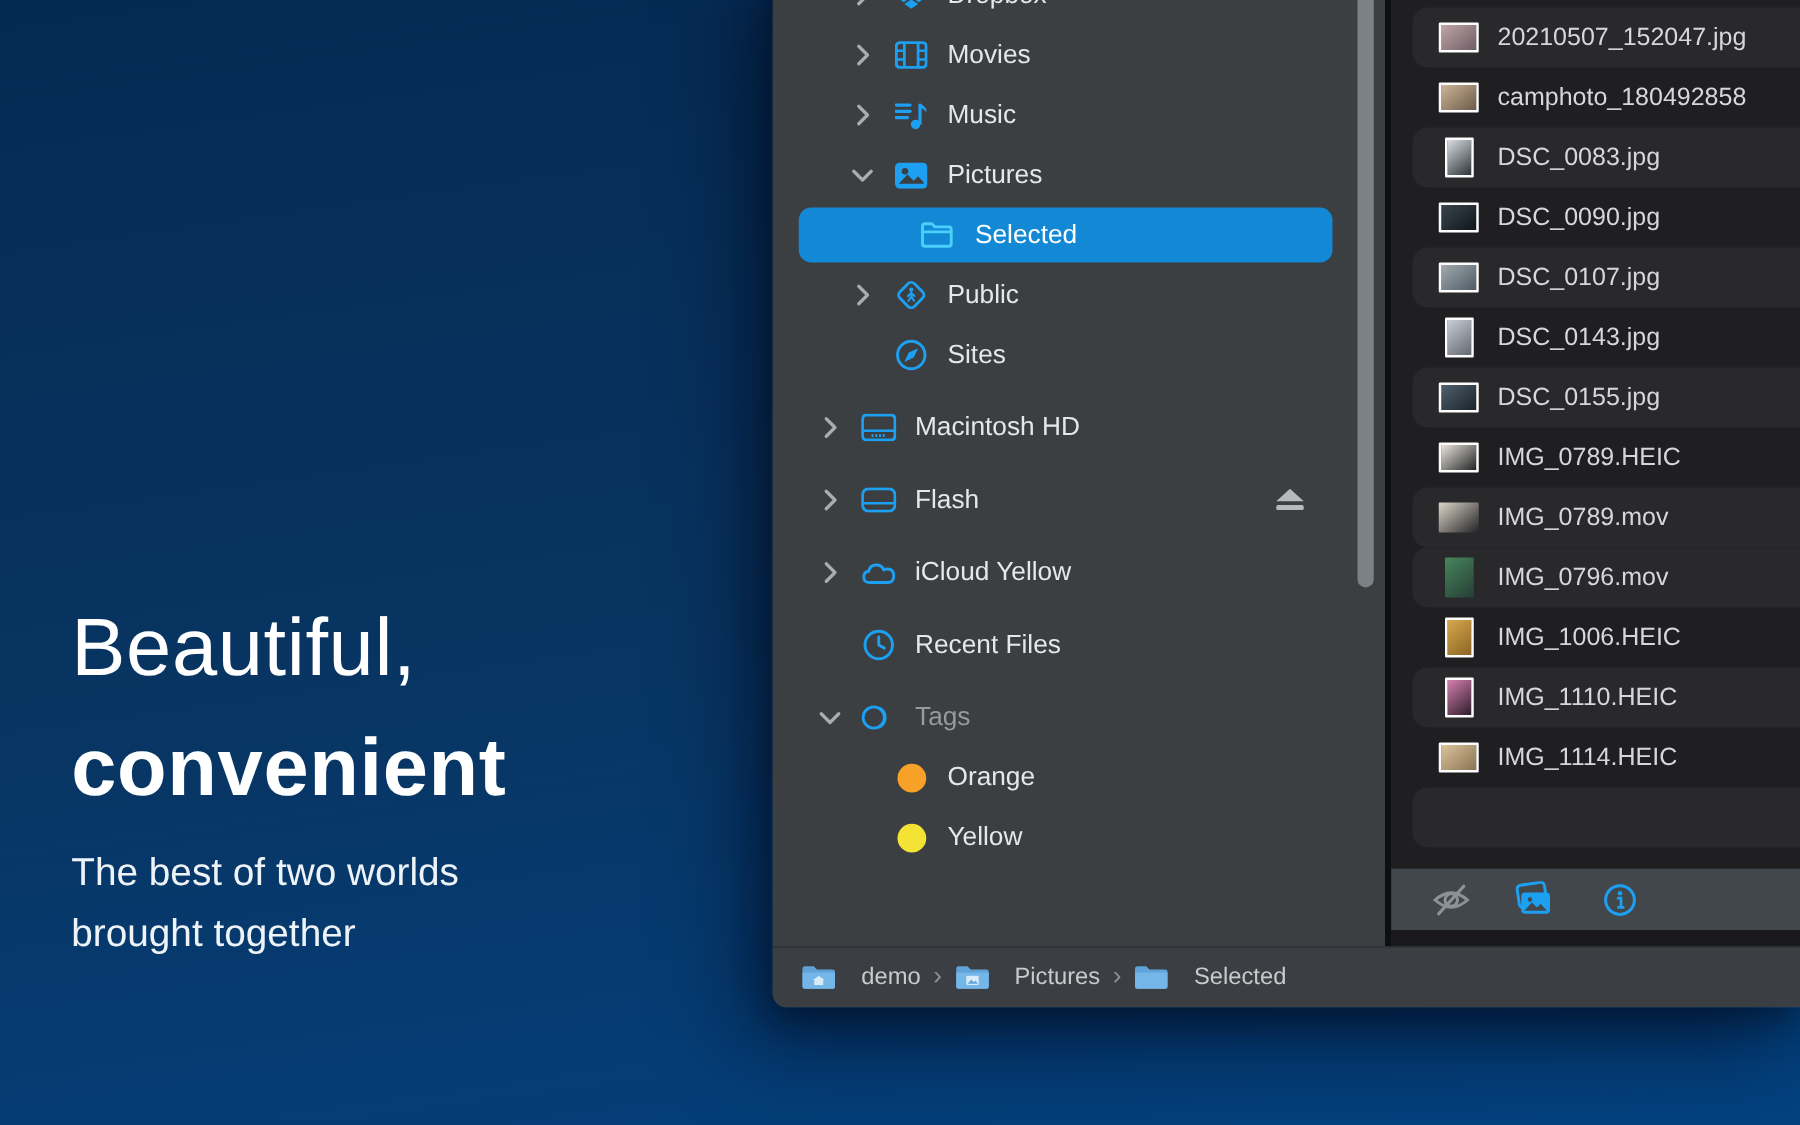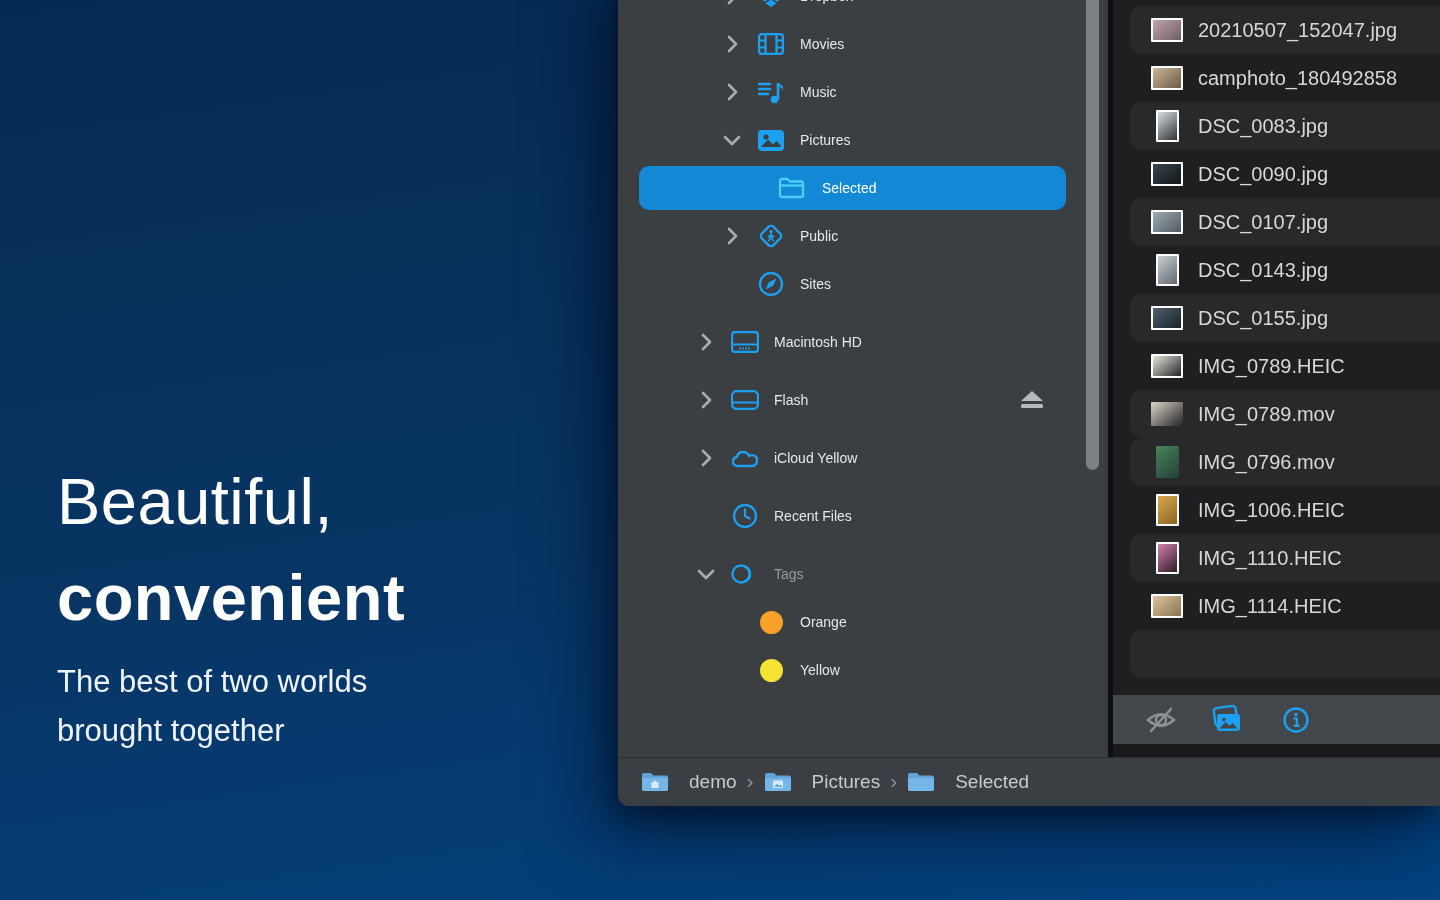--- a/index.html
+++ b/index.html
@@ -4,38 +4,38 @@
 <style>
   * { margin:0; padding:0; box-sizing:border-box; }
   html,body { width:1440px; height:900px; overflow:hidden; }
   body {
     font-family:"Liberation Sans","DejaVu Sans",sans-serif;
     background:linear-gradient(172deg,#052a52 0%,#083563 55%,#03417f 100%);
     position:relative; color:#fff;
   }
 
   
-  .hero { position:absolute; left:57px; top:468px; }
+  .hero { position:absolute; left:57px; top:484px; }
   .hero-l1 { font-size:65px; font-weight:300; letter-spacing:.5px; line-height:1.05; color:#ffffff; }
   .hero-l2 { font-size:65px; font-weight:700; letter-spacing:.5px; line-height:1.05; margin-top:28px; color:#ffffff; }
   .hero-sub { margin-top:24px; font-size:31px; line-height:49px; font-weight:400; color:#eef3f8; }
 
   
   .window {
     position:absolute; left:617px; top:-28px; width:823px; height:834px;
     border-radius:0 0 0 12px; overflow:hidden;
     box-shadow:-18px 26px 70px rgba(1,8,25,.55), 0 10px 28px rgba(1,8,25,.45);
     display:flex; flex-direction:column;
     border-left:1px solid rgba(10,12,14,.6);
   }
   .main { display:flex; height:785px; }
 
   
   .sidebar { width:490px; background:#3b3f42; position:relative; flex:none; }
-  .srow { display:flex; align-items:center; height:48px; font-size:14px; color:#e6e7e8; position:relative;padding-left:42px; }
+  .srow { display:flex; align-items:center; height:48px; font-size:21px; color:#e6e7e8; position:relative; }
   .srow.spaced { margin-top:10px; }
   .chev { width:24px; height:24px; flex:none; display:flex; align-items:center; justify-content:center; }
   .l1 .chev { margin-left:34px; } .l2 .chev { margin-left:60px; }
   .icon { width:30px; height:30px; flex:none; margin-left:12px; display:flex; align-items:center; justify-content:center; }
   .slabel { margin-left:14px; white-space:nowrap; }
   .muted { color:#97999c; }
   .srow.sel { height:44px; margin:2px 42px 2px 21px; background:#1389d6; border-radius:10px; color:#ffffff; font-weight:500; }
   .srow.sel .icon { margin-left:95px; }
   .srow.sel .slabel { margin-left:16px; }
   .dot { width:23px; height:23px; border-radius:50%; }

